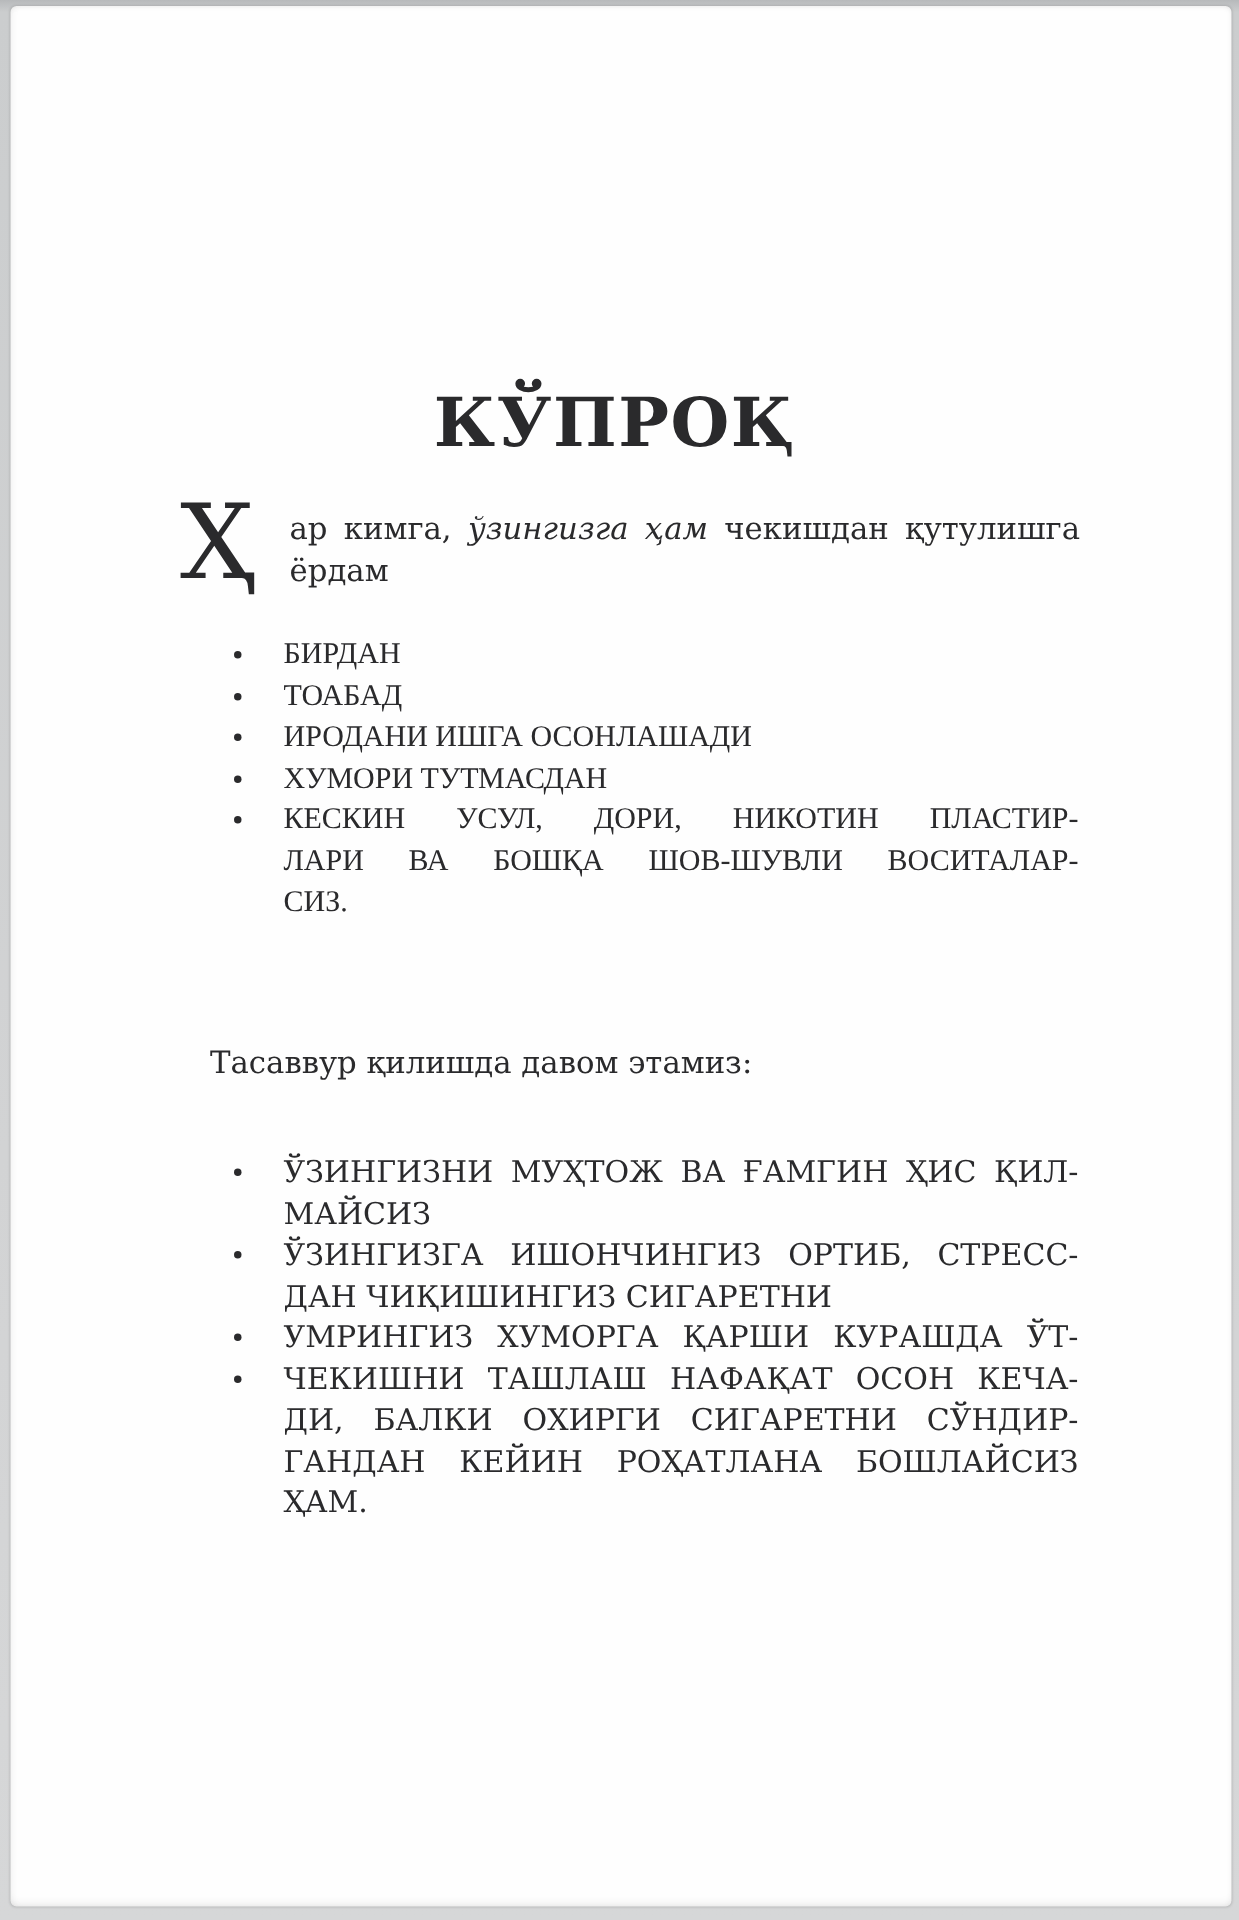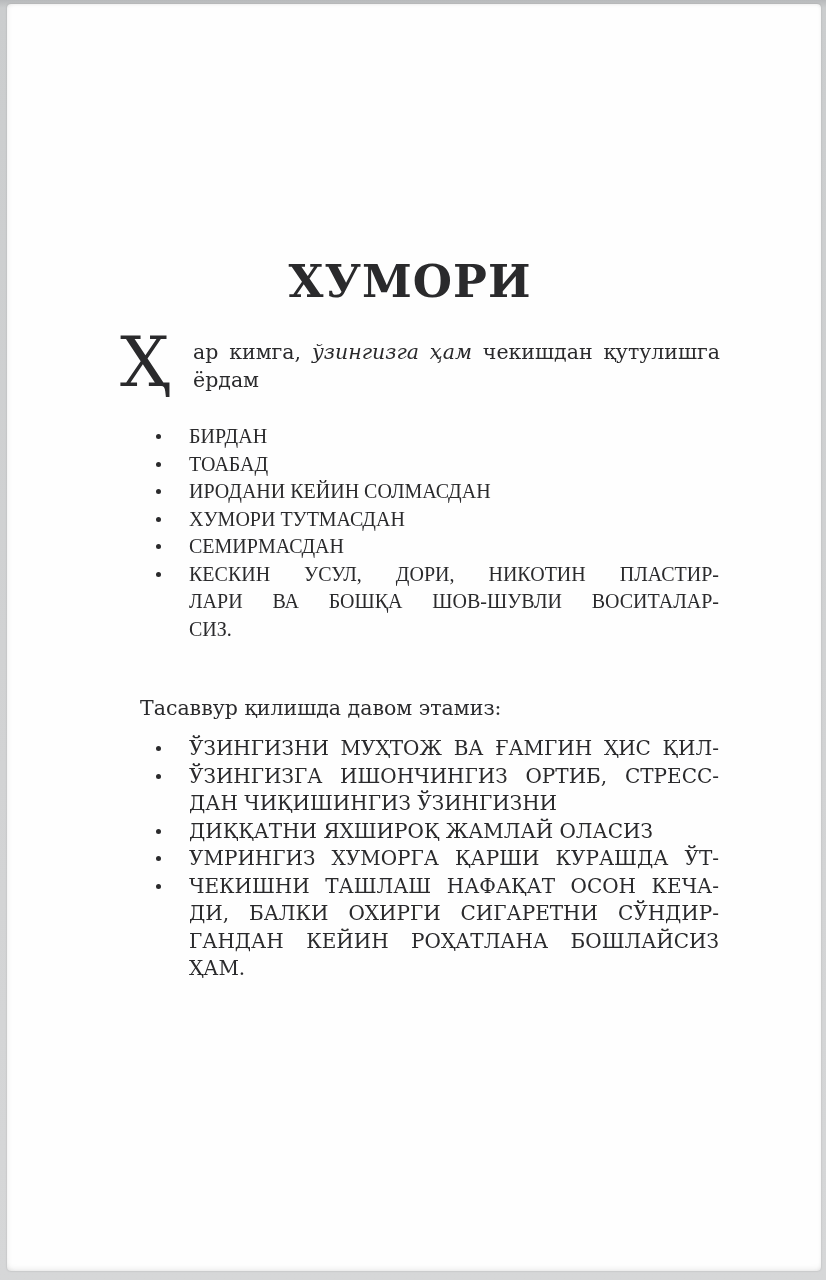--- a/index.html
+++ b/index.html
@@ -33,84 +33,77 @@
   }
   .intro .iline{margin-left:72px;}
   .fill{text-align:justify;text-align-last:justify;}
   .it{font-style:italic;}
   .interlude{
     position:absolute;left:133px;top:669px;width:580px;
     font-size:20.5px;line-height:28px;
   }
   .list{position:absolute;left:146px;width:566px;}
   .list-1{top:419px;font-family:Liberation Serif, serif;}
-  .list-2{top:731px;}
+  .list-2{top:764px;}
   .li{position:relative;padding-left:36px;font-size:20px;line-height:27.5px;}
   .bullet{
     position:absolute;left:3px;top:11px;width:5px;height:5px;
     border-radius:50%;background:var(--ink,#2a2a2c);
   }
   .ln{min-height:27.5px;}
 </style>
 </head>
 <body>
 
 <div class="page">
 
-  <h1 class="title">ХУМОРИ</h1>
+  <h1 class="title">КЎПРОҚ</h1>
 
   <div class="intro">
     <span class="dropcap">Ҳ</span>
     <div class="iline fill"><span>ар кимга, </span><span class="it">ўзингизга ҳам</span><span> чекишдан қутулишга ёрдам</span></div>
   </div>
 
   <div class="list list-1">
       <div class="li">
         <span class="bullet"></span>
         <div class="ln">БИРДАН</div>
       </div>
       <div class="li">
         <span class="bullet"></span>
         <div class="ln">ТОАБАД</div>
       </div>
       <div class="li">
         <span class="bullet"></span>
-        <div class="ln">ИРОДАНИ КЕЙИН СОЛМАСДАН</div>
+        <div class="ln">ИРОДАНИ ИШГА ОСОНЛАШАДИ</div>
       </div>
       <div class="li">
         <span class="bullet"></span>
         <div class="ln">ХУМОРИ ТУТМАСДАН</div>
-      </div>
-      <div class="li">
-        <span class="bullet"></span>
-        <div class="ln">СЕМИРМАСДАН</div>
       </div>
       <div class="li">
         <span class="bullet"></span>
         <div class="ln fill">КЕСКИН УСУЛ, ДОРИ, НИКОТИН ПЛАСТИР-</div>
         <div class="ln fill">ЛАРИ ВА БОШҚА ШОВ-ШУВЛИ ВОСИТАЛАР-</div>
         <div class="ln">СИЗ.</div>
       </div>
     </div>
 
   <p class="interlude">Тасаввур қилишда давом этамиз:</p>
 
   <div class="list list-2">
       <div class="li">
         <span class="bullet"></span>
         <div class="ln fill">ЎЗИНГИЗНИ МУҲТОЖ ВА ҒАМГИН ҲИС ҚИЛ-</div>
+        <div class="ln">МАЙСИЗ</div>
       </div>
       <div class="li">
         <span class="bullet"></span>
         <div class="ln fill">ЎЗИНГИЗГА ИШОНЧИНГИЗ ОРТИБ, СТРЕСС-</div>
-        <div class="ln">ДАН ЧИҚИШИНГИЗ ЎЗИНГИЗНИ</div>
-      </div>
-      <div class="li">
-        <span class="bullet"></span>
-        <div class="ln">ДИҚҚАТНИ ЯХШИРОҚ ЖАМЛАЙ ОЛАСИЗ</div>
+        <div class="ln">ДАН ЧИҚИШИНГИЗ СИГАРЕТНИ</div>
       </div>
       <div class="li">
         <span class="bullet"></span>
         <div class="ln fill">УМРИНГИЗ ХУМОРГА ҚАРШИ КУРАШДА ЎТ-</div>
       </div>
       <div class="li">
         <span class="bullet"></span>
         <div class="ln fill">ЧЕКИШНИ ТАШЛАШ НАФАҚАТ ОСОН КЕЧА-</div>
         <div class="ln fill">ДИ, БАЛКИ ОХИРГИ СИГАРЕТНИ СЎНДИР-</div>
         <div class="ln fill">ГАНДАН КЕЙИН РОҲАТЛАНА БОШЛАЙСИЗ</div>

